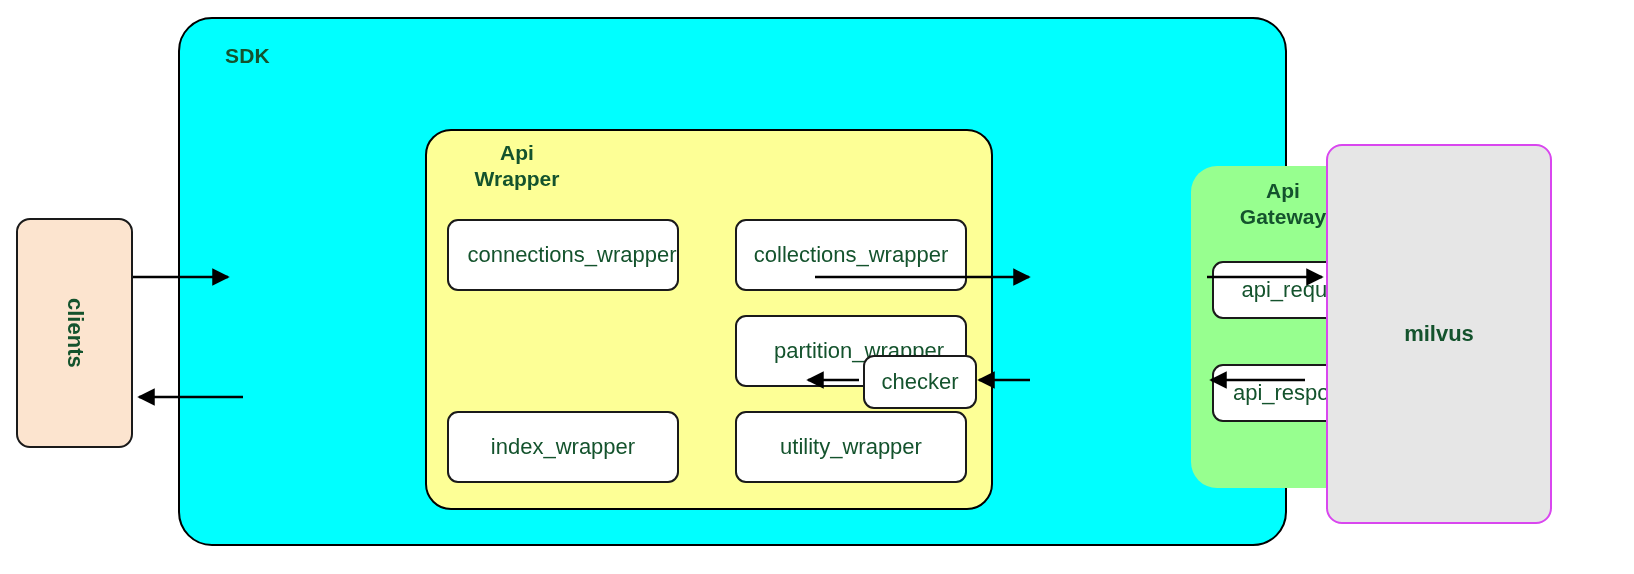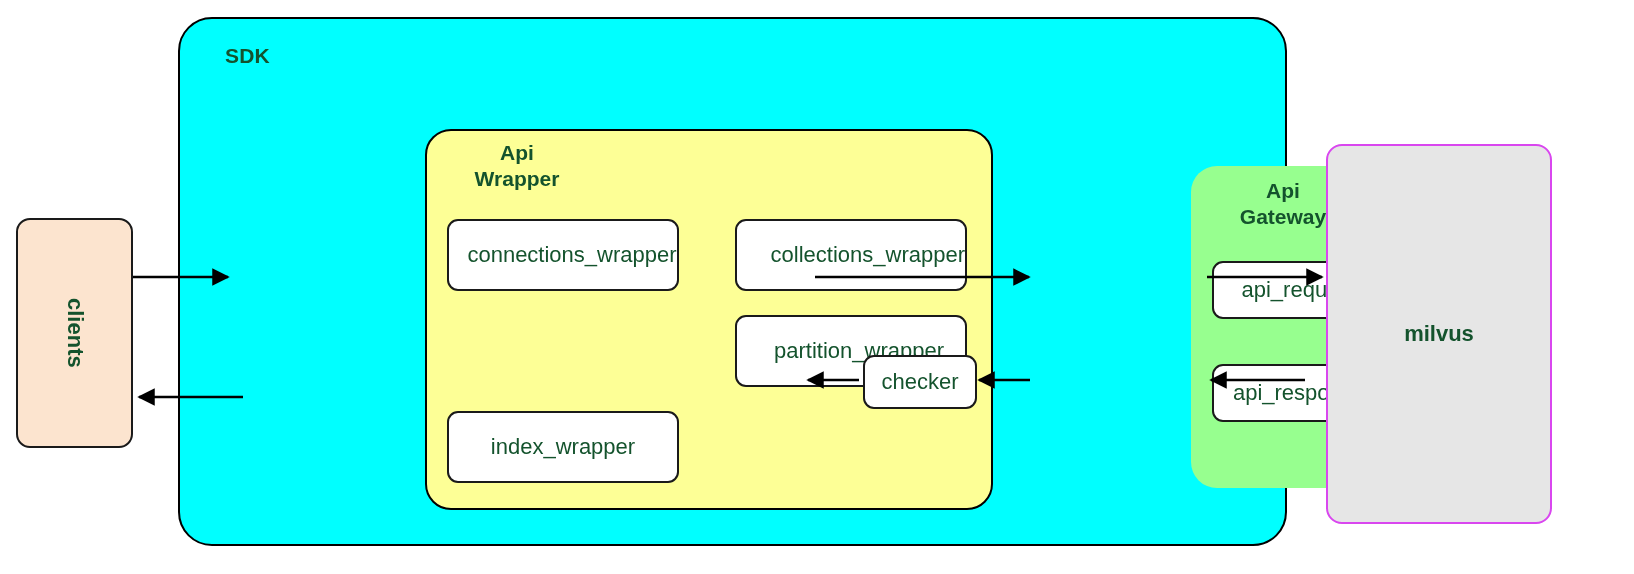--- a/index.html
+++ b/index.html
@@ -167,30 +167,33 @@
   <div class="box sdk-container">
     <div class="sdk-label">SDK</div>
 
     <div class="box wrapper-container">
       <div class="wrapper-label">Api
 Wrapper</div>
 
       <div class="box leaf" style="left:20px; top:88px; width:232px; height:72px;padding-left:18px;">
         <span>connections_wrapper</span>
       </div>
-      <div class="box leaf" style="left:308px; top:88px; width:232px; height:72px;justify-content:flex-end;">
+      <div class="box leaf" style="left:308px; top:88px; width:232px; height:72px;">
         <span>collections_wrapper</span>
       </div>
 
       <div class="box leaf" style="left:308px; top:184px; width:232px; height:72px;padding-left:16px;">
         <span>partition_wrapper</span>
       </div>
 
       <div class="box leaf" style="left:20px; top:280px; width:232px; height:72px;justify-content:center;">
         <span>index_wrapper</span>
+      </div>
+      <div class="box leaf" style="left:308px; top:280px; width:232px; height:72px;">
+        <span>utility_wrapper</span>
       </div>
     </div>
 
     <div class="box leaf checker-box" style="left:683px; top:336px;justify-content:center;">
       <span>checker</span>
     </div>
 
     <div class="box gateway-container">
       <div class="gateway-label">Api
 Gateway</div>

